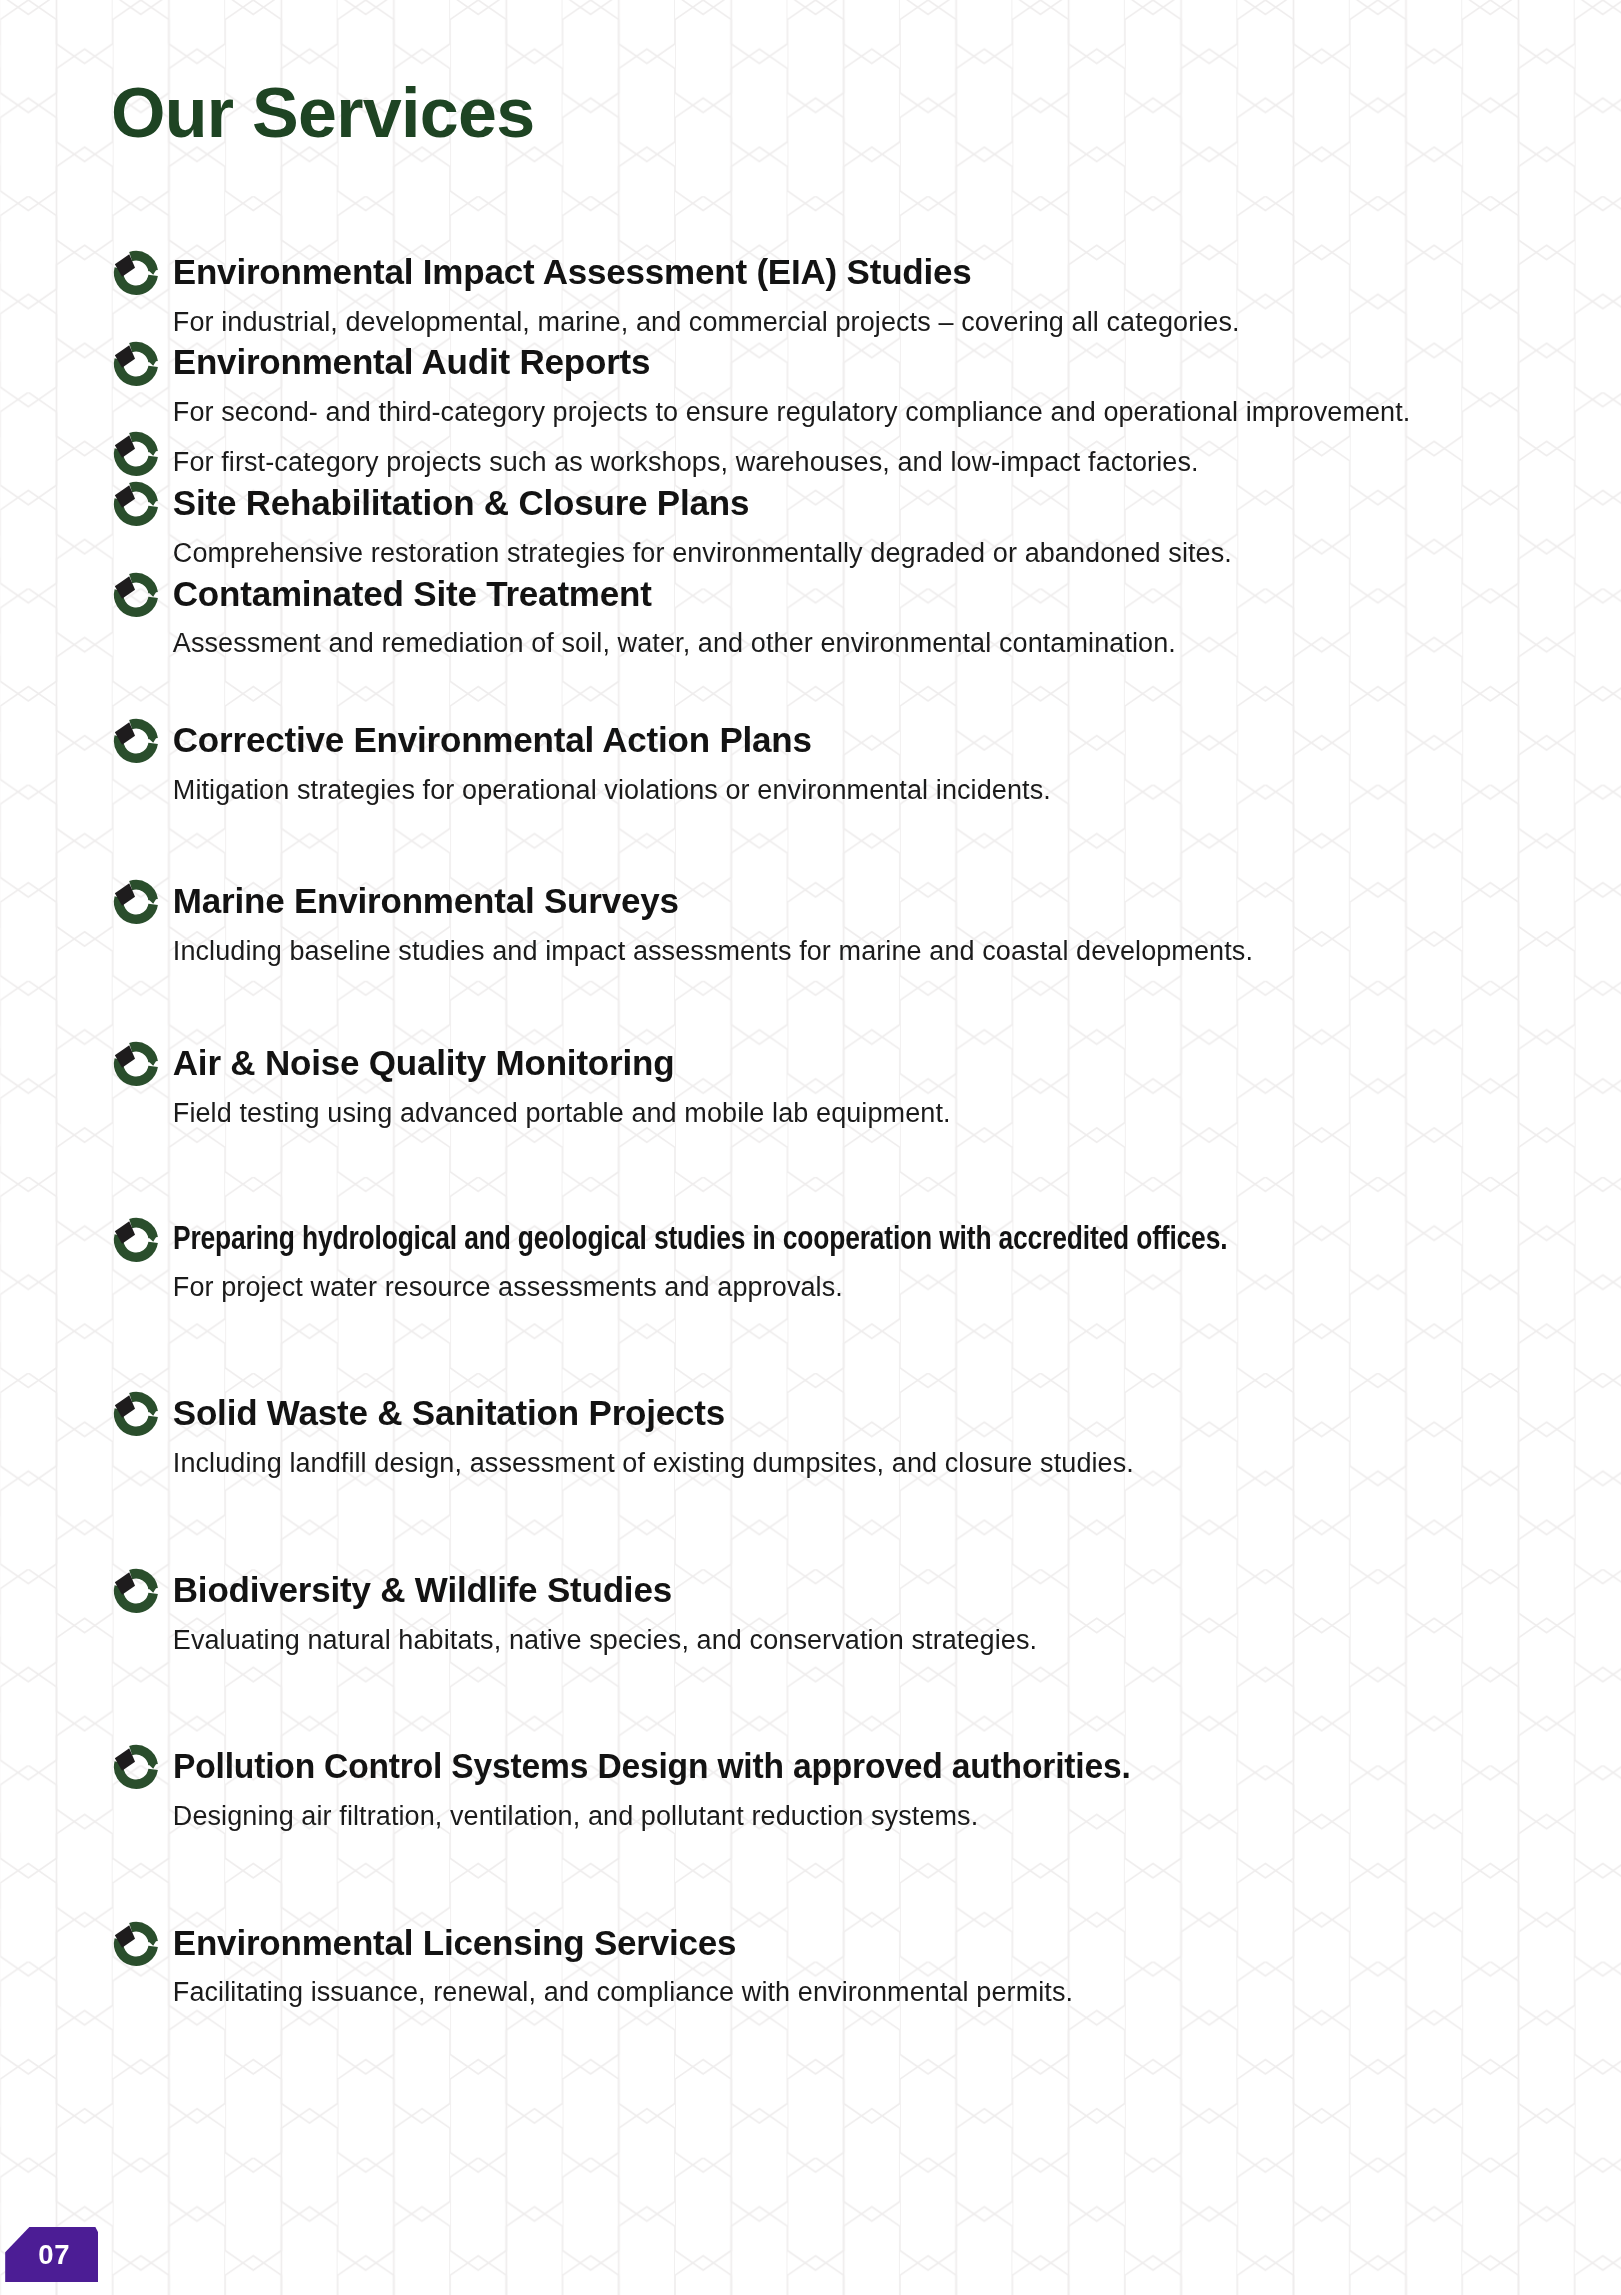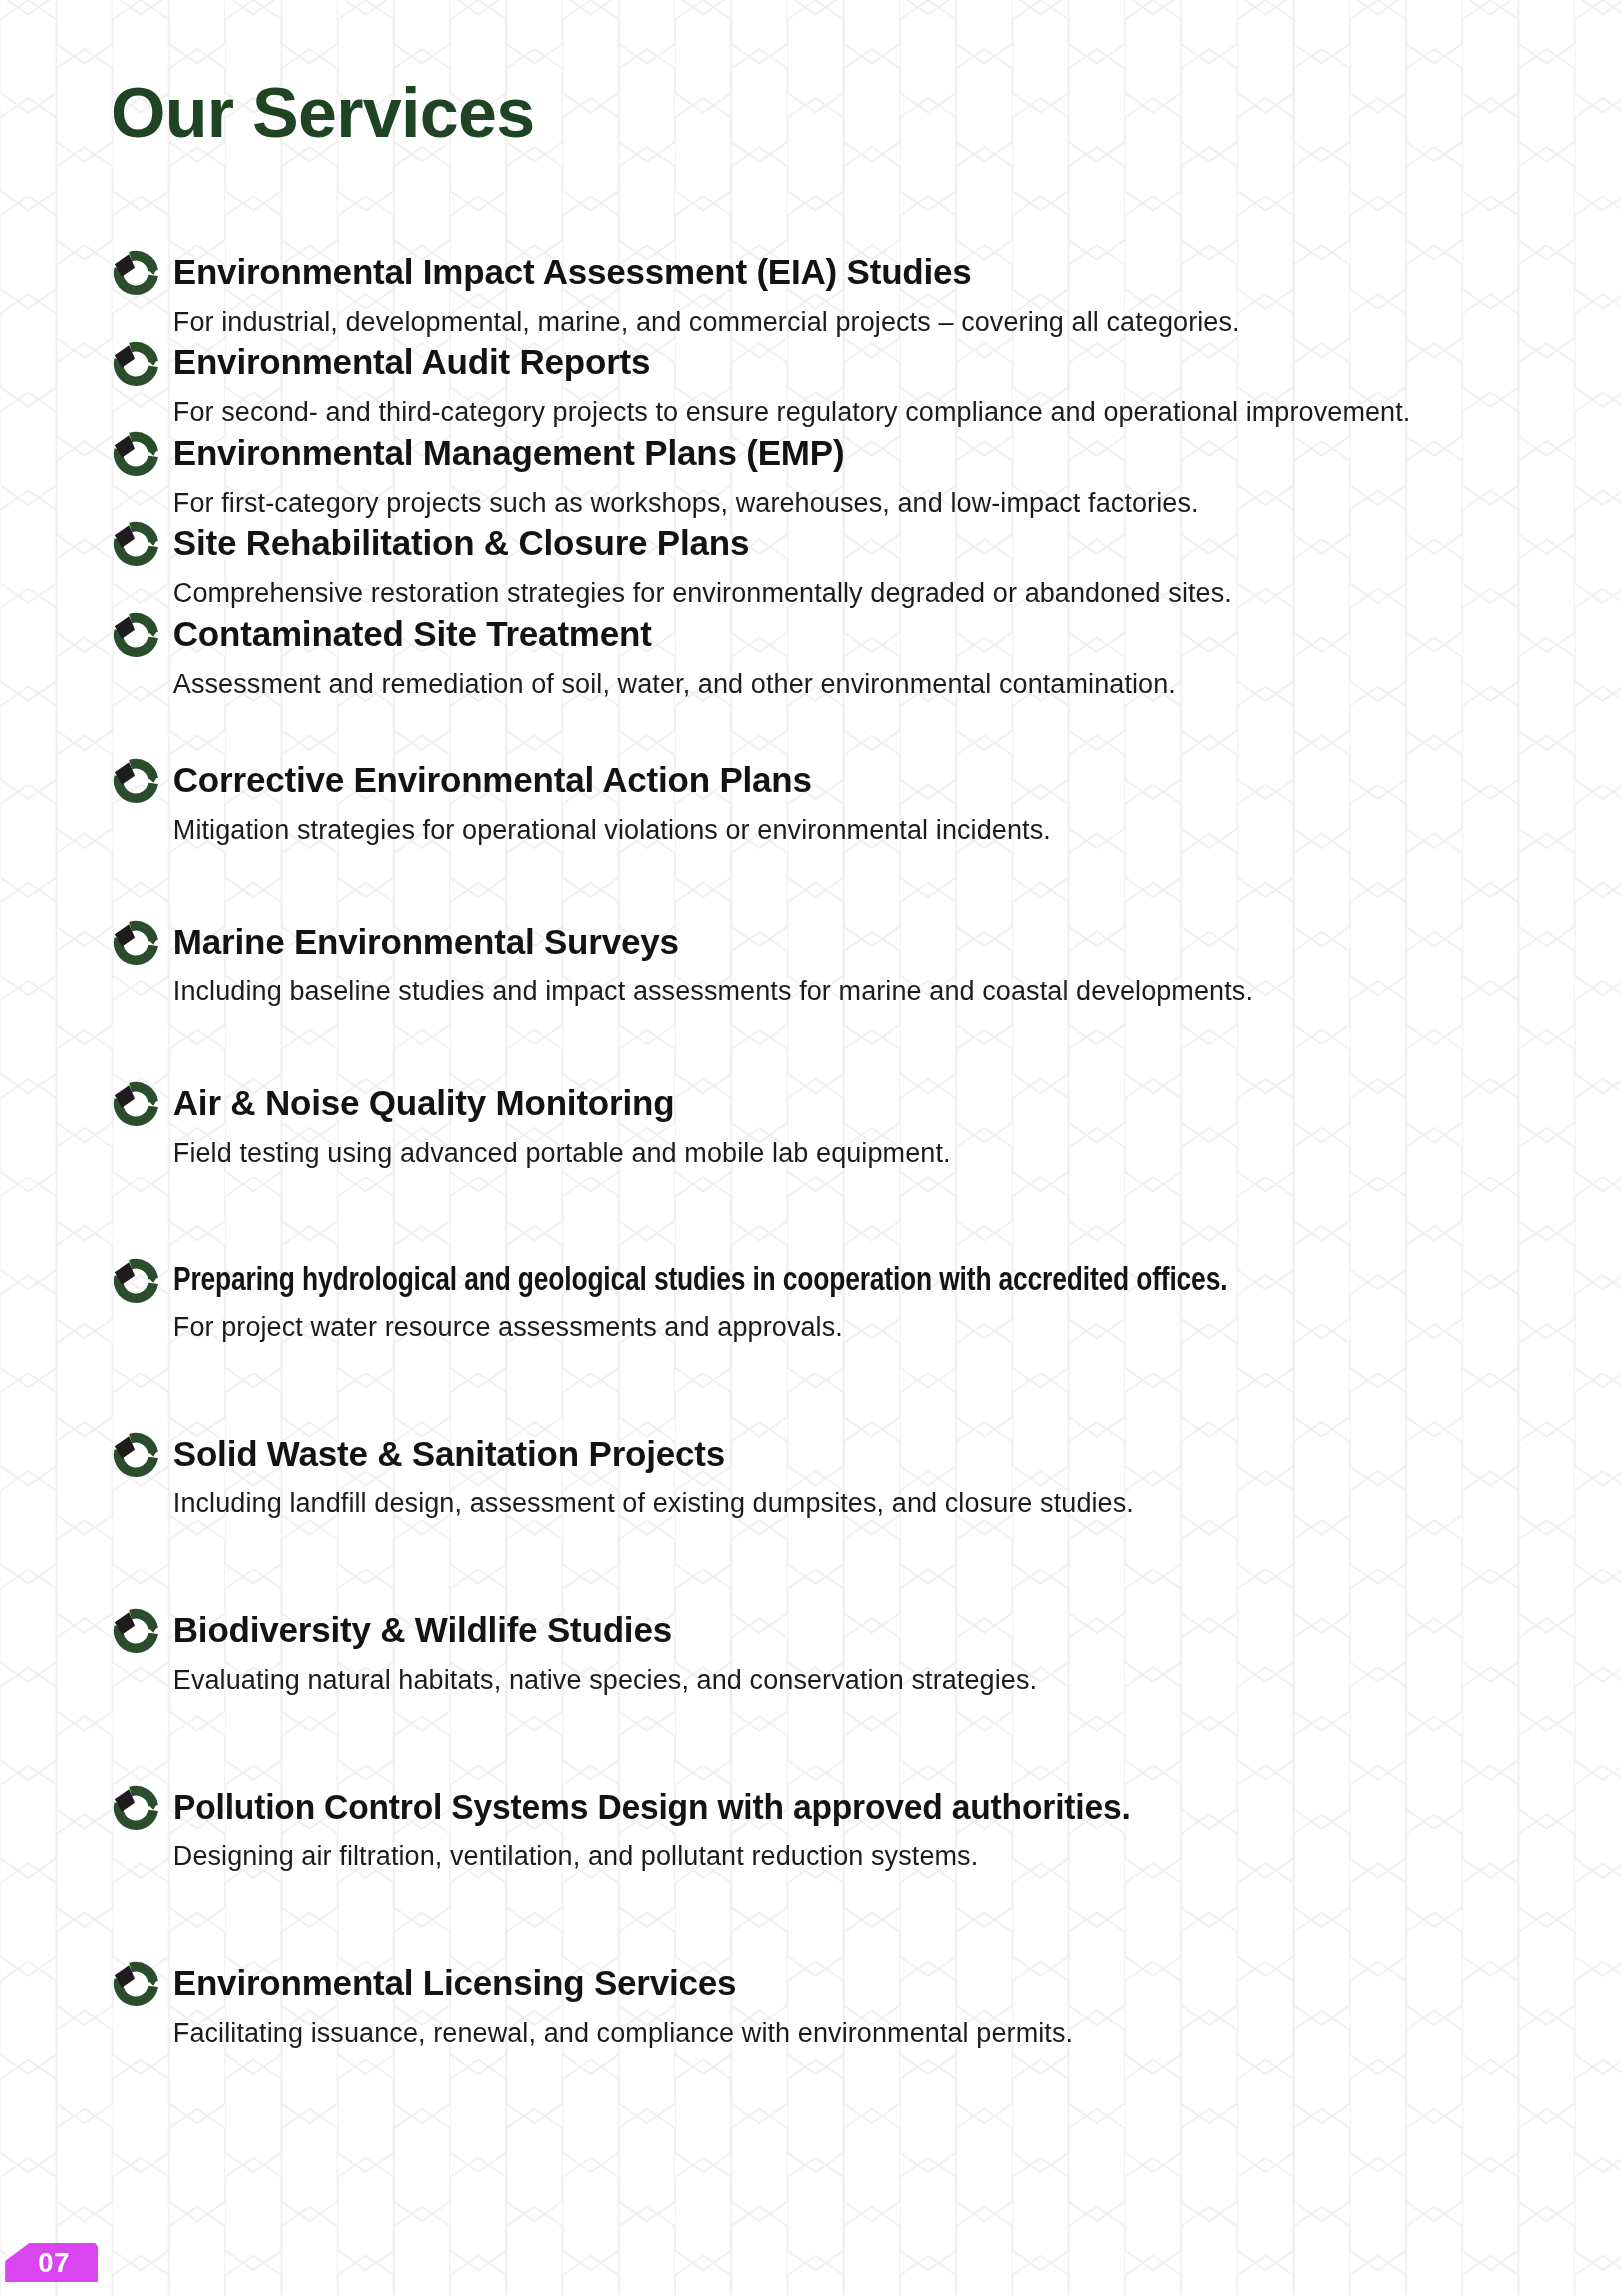--- a/index.html
+++ b/index.html
@@ -76,22 +76,22 @@
     font-weight: 400;
     color: #1b1b1b;
     letter-spacing: 0.1px;
     line-height: 1.47;
   }
   .page-badge {
     position: absolute;
     left: 5.2px;
     bottom: 13px;
     width: 93px;
-    height: 39px;
-    background: #d946ef;
+    height: 55px;
+    background: #4c1d95;
     clip-path: polygon(0 100%, 0 46%, 26% 0, 97% 0, 100% 10%, 100% 100%);
     display: flex;
     align-items: center;
     justify-content: center;
     z-index: 2;
   }
   .page-badge span {
     color: #ffffff;
     font-size: 27.5px;
     font-weight: 700;
@@ -154,21 +154,20 @@
   <div class="service">
     <svg class="bullet" viewBox="0 0 104 104" xmlns="http://www.w3.org/2000/svg" aria-hidden="true">
       <g stroke="#2a4e2c" stroke-width="20" fill="none">
         <path d="M87.6 47 A36 36 0 0 0 40.9 17.8"></path>
         <path d="M17.2 42.7 A36 36 0 1 0 87.65 57"></path>
       </g>
       <polygon points="96.6,40.9 77.2,45.7 87.8,55.8" fill="#2a4e2c"></polygon>
       <polygon points="8,34 38,13 50,41 23,60" fill="#1e1c1d"></polygon>
     </svg>
     <div class="service-text">
-      <div class="heading">Environmental Management Plans (EMP)</div>
       <div class="desc">For first-category projects such as workshops, warehouses, and low-impact factories.</div>
     </div>
   </div>
 
   <div class="service">
     <svg class="bullet" viewBox="0 0 104 104" xmlns="http://www.w3.org/2000/svg" aria-hidden="true">
       <g stroke="#2a4e2c" stroke-width="20" fill="none">
         <path d="M87.6 47 A36 36 0 0 0 40.9 17.8"></path>
         <path d="M17.2 42.7 A36 36 0 1 0 87.65 57"></path>
       </g>

